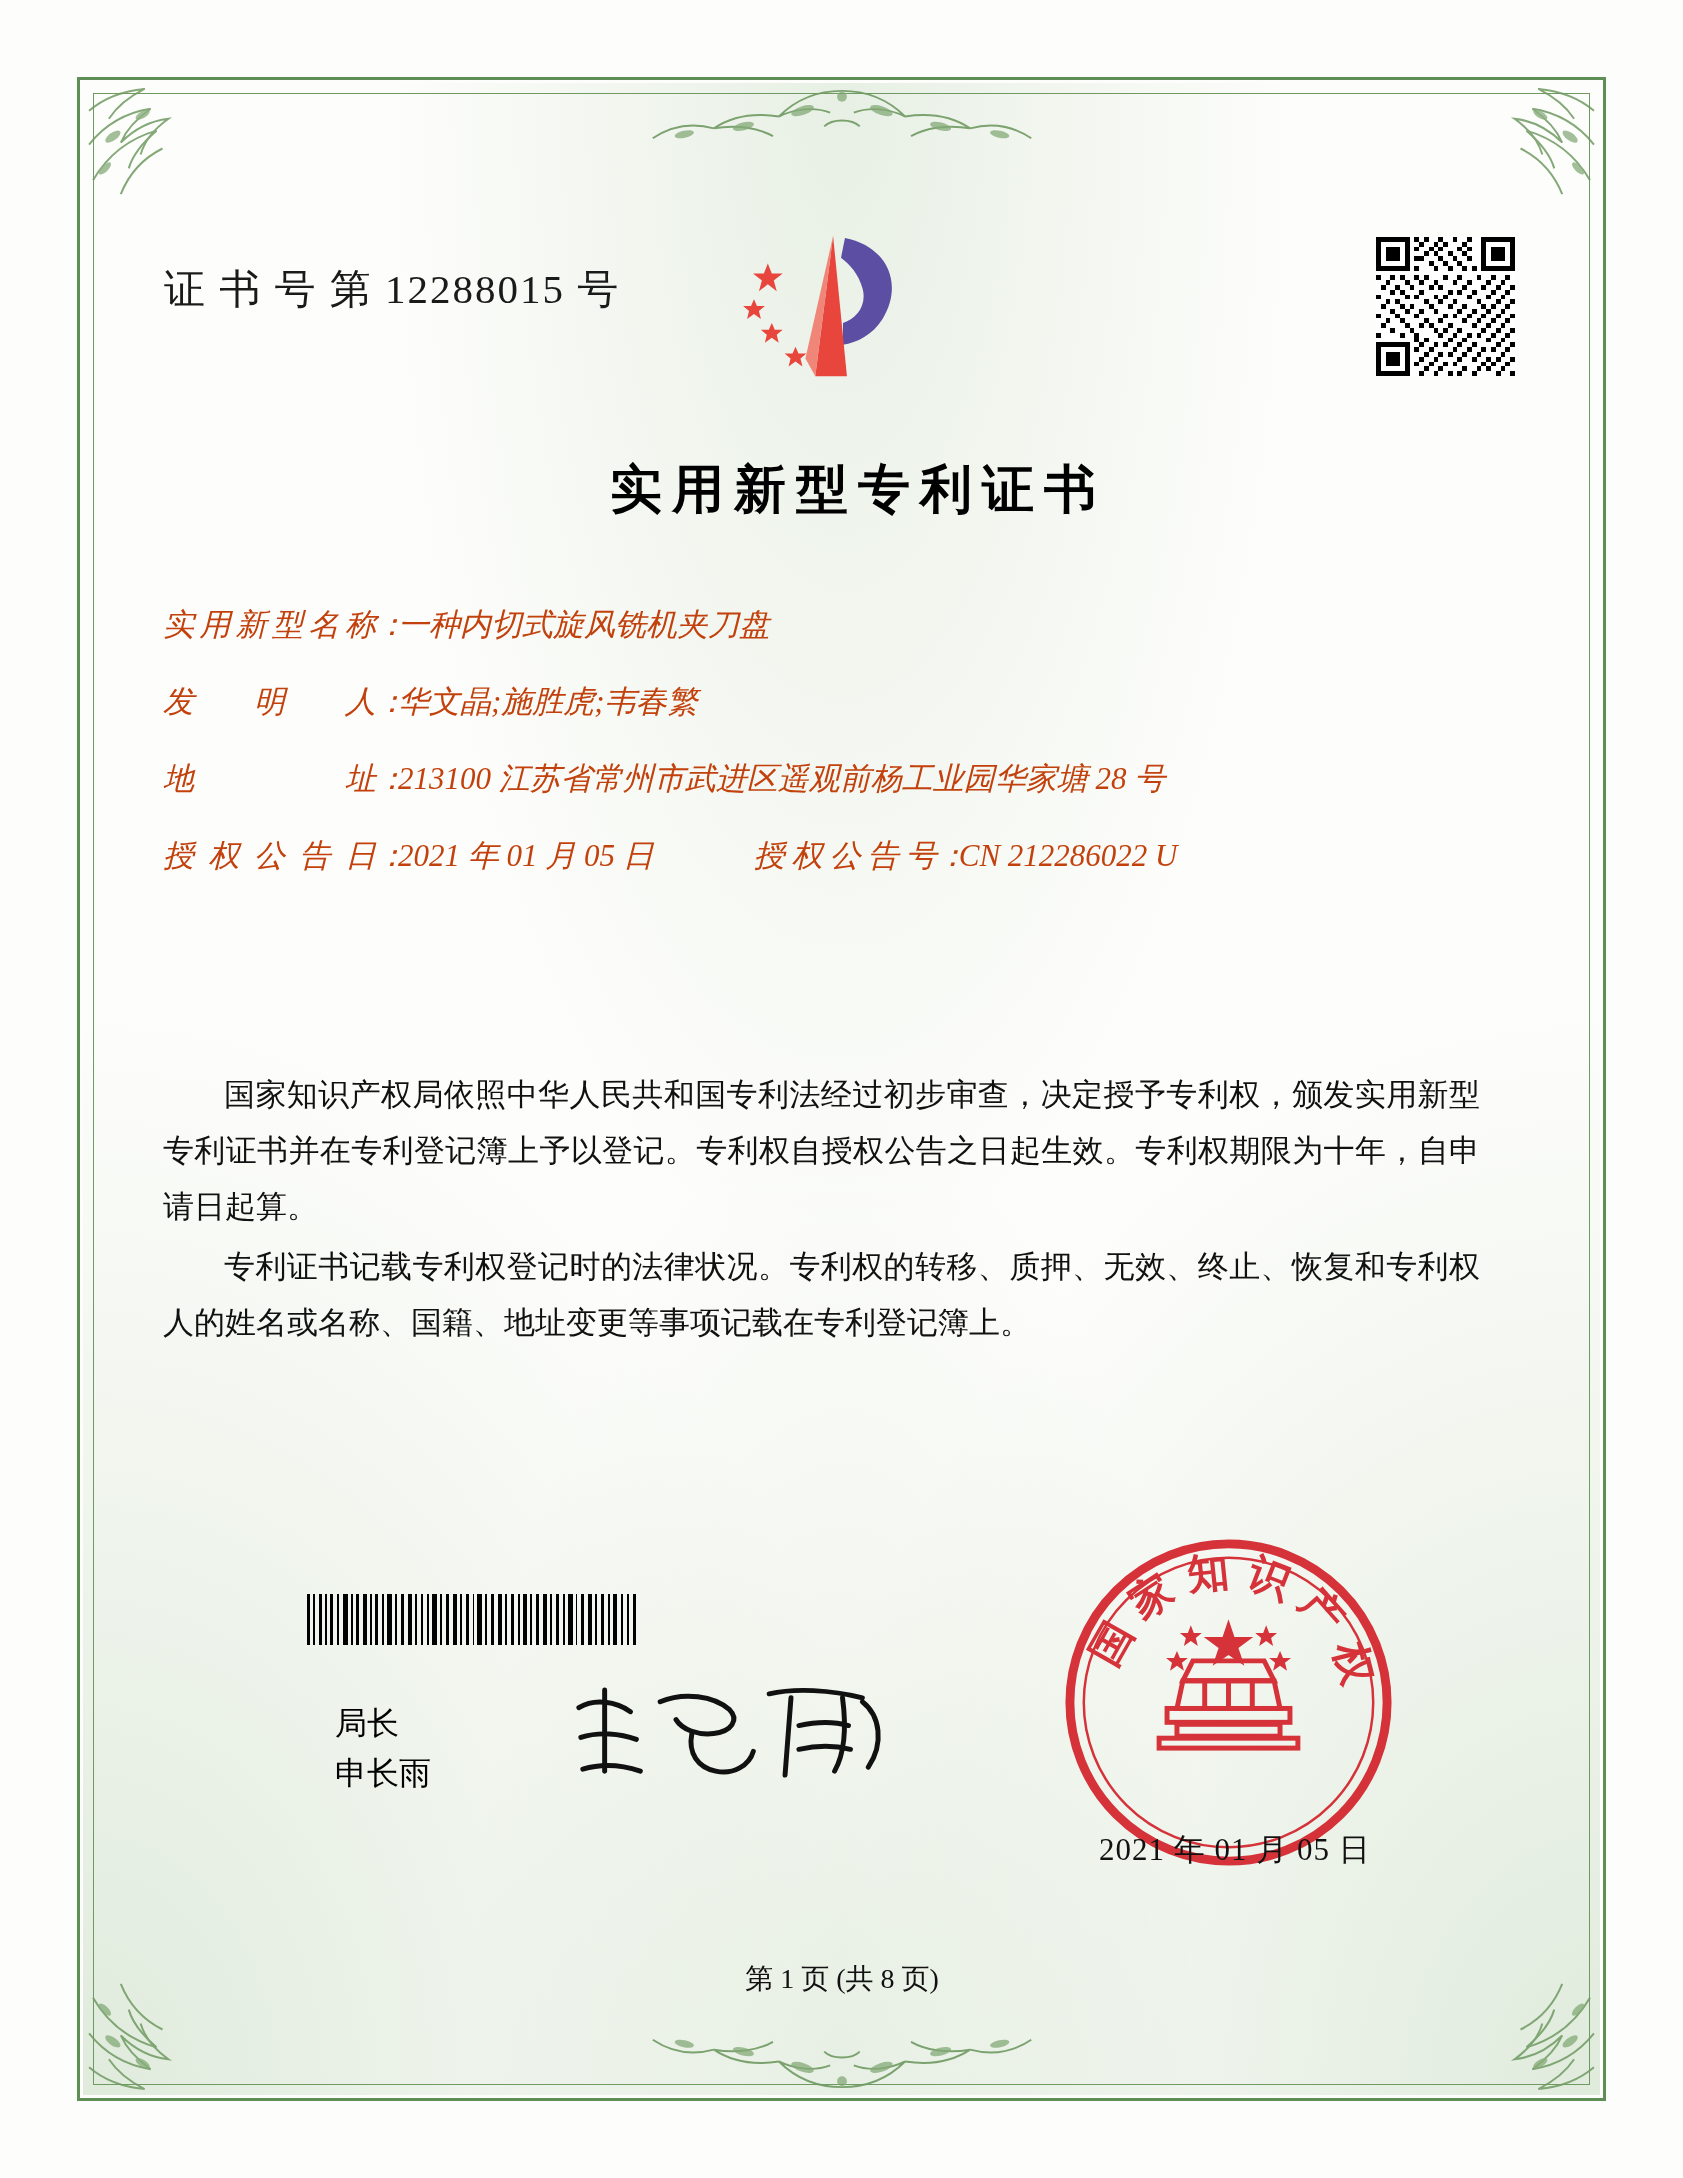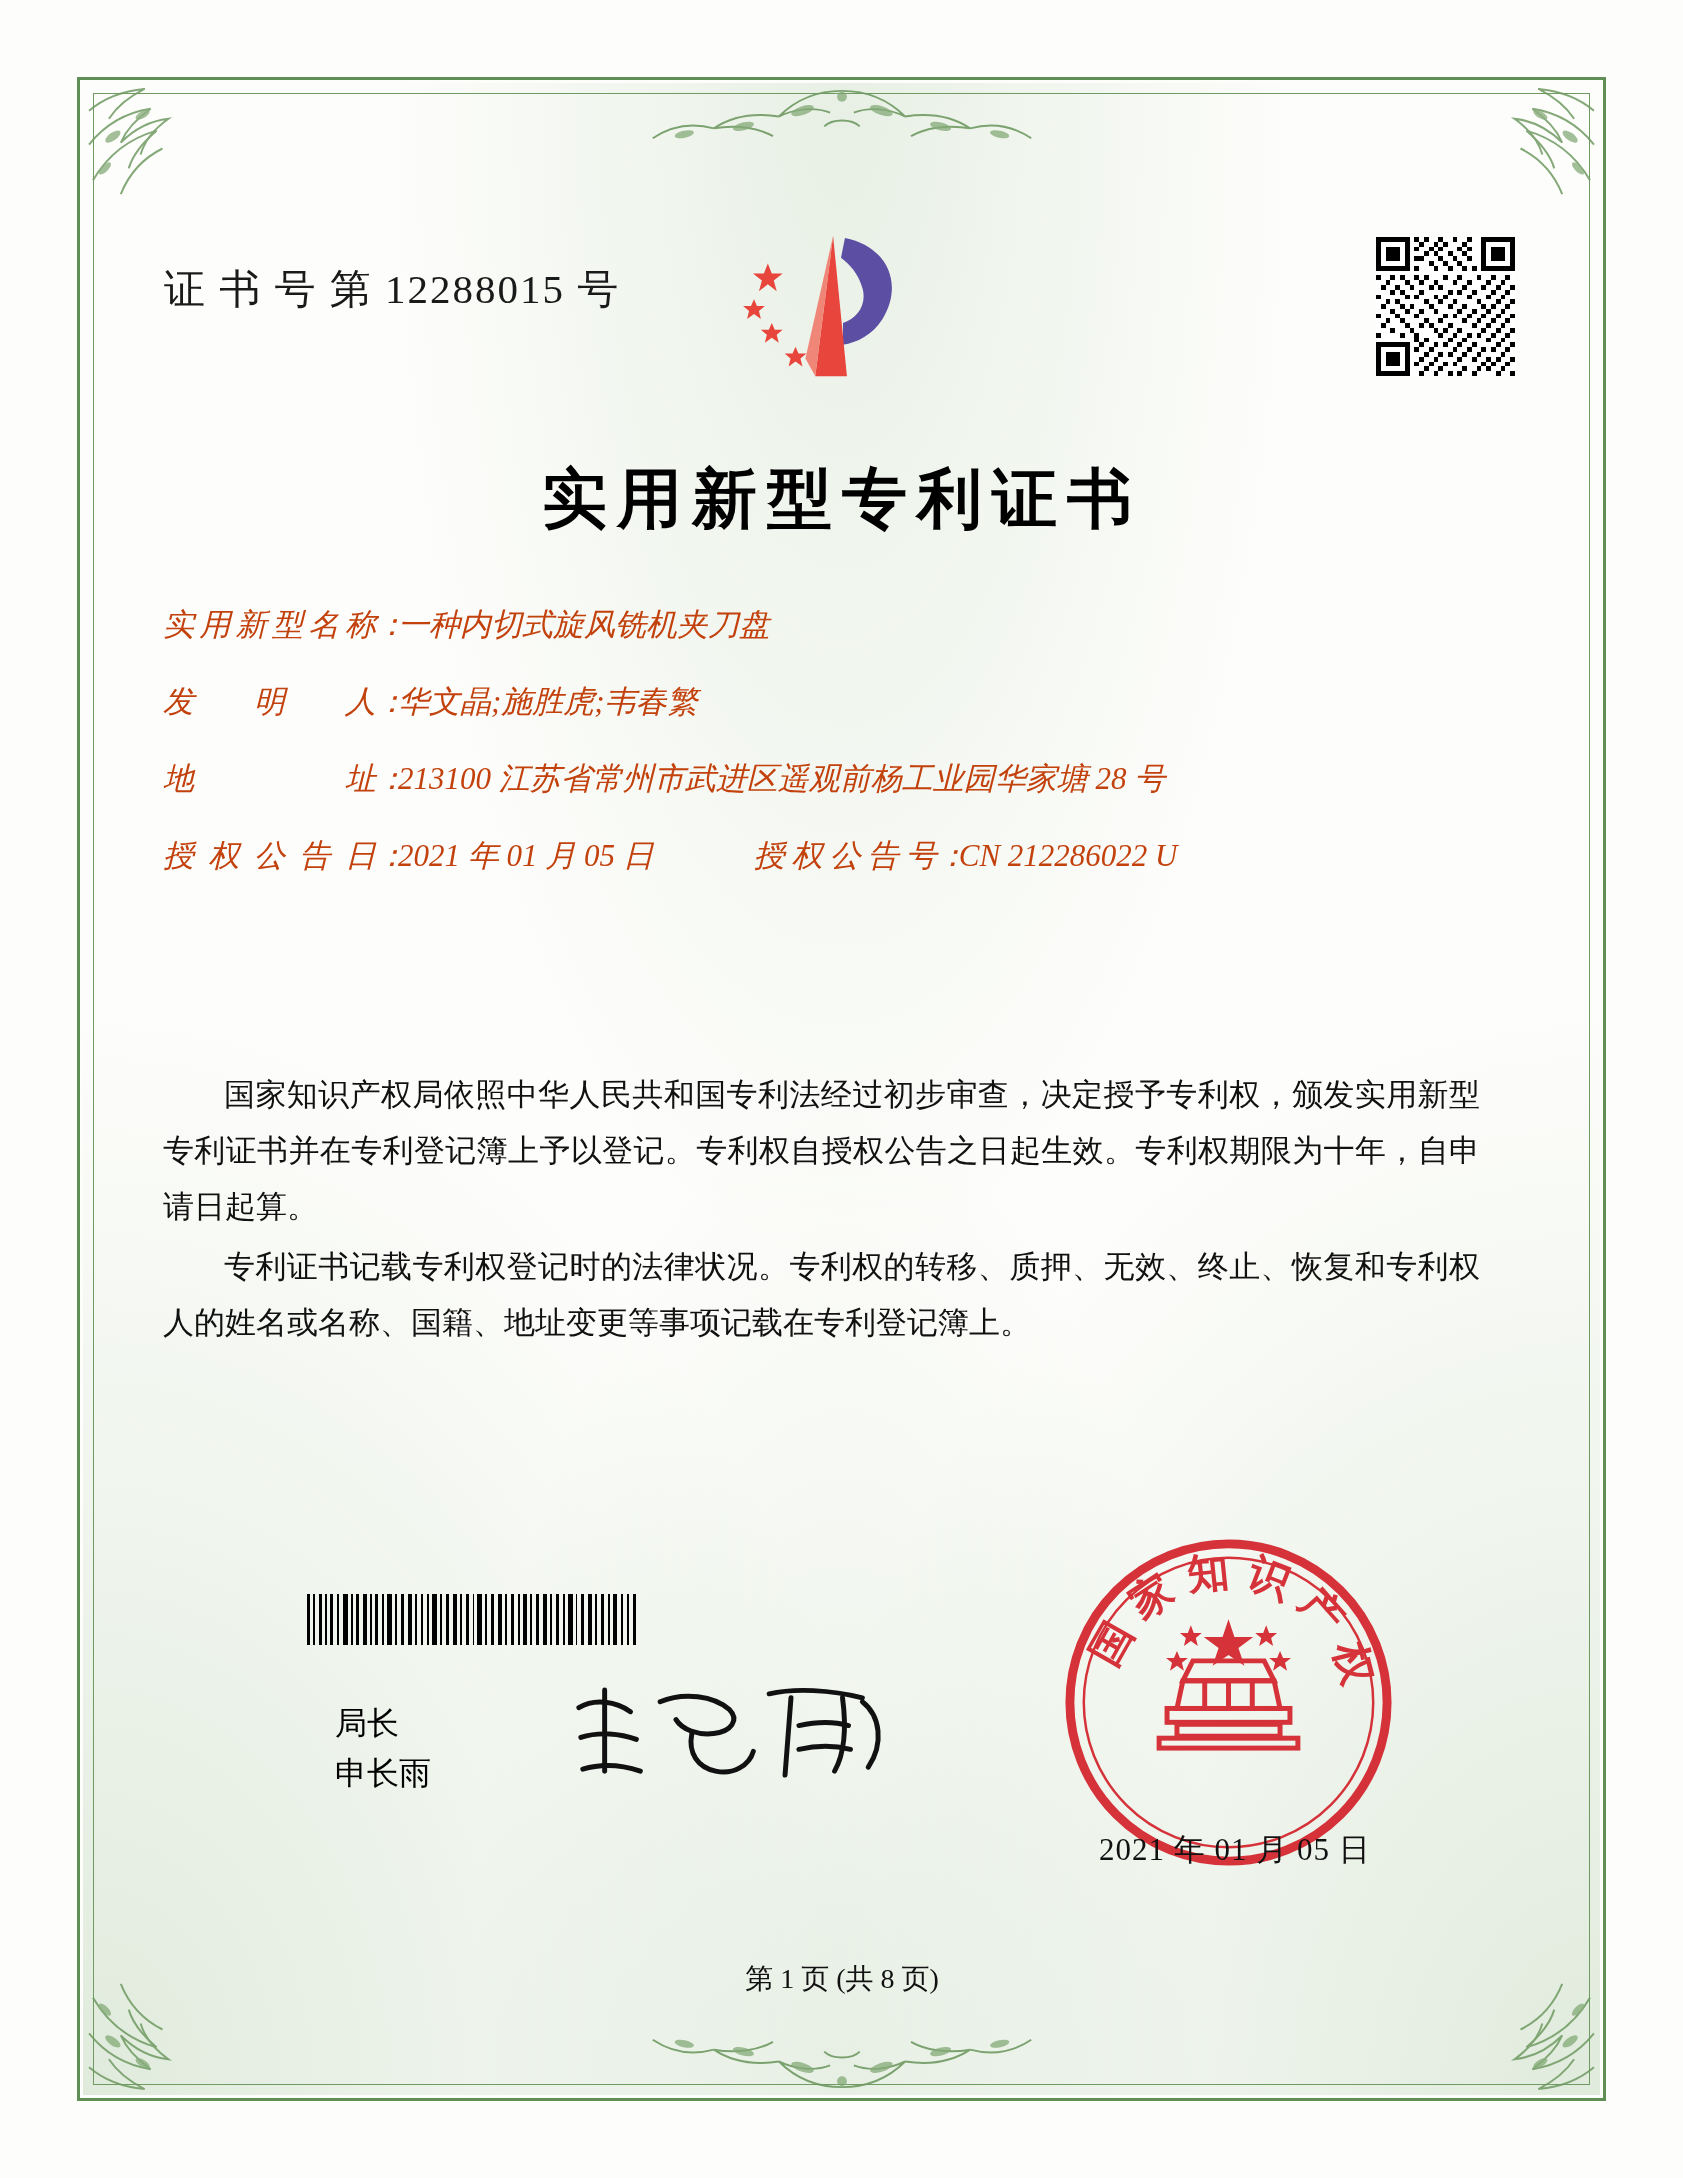--- a/index.html
+++ b/index.html
@@ -120,25 +120,25 @@
   .qr {
     position: absolute;
     right: 30px;
     top: 59px;
     width: 139px;
     height: 139px;
   }
 
   .title {
     position: absolute;
-    left: 0;
+    left: 16px;
     width: 1406px;
     top: 277px;
     text-align: center;
-    font-size: 65px;
+    font-size: 52px;
     font-weight: bold;
     letter-spacing: 10px;
     font-family: "DejaVu Serif", "Liberation Serif", serif;
     color: #000;
   }
 
   .fields {
     position: absolute;
     left: 24px;
     top: 426px;

